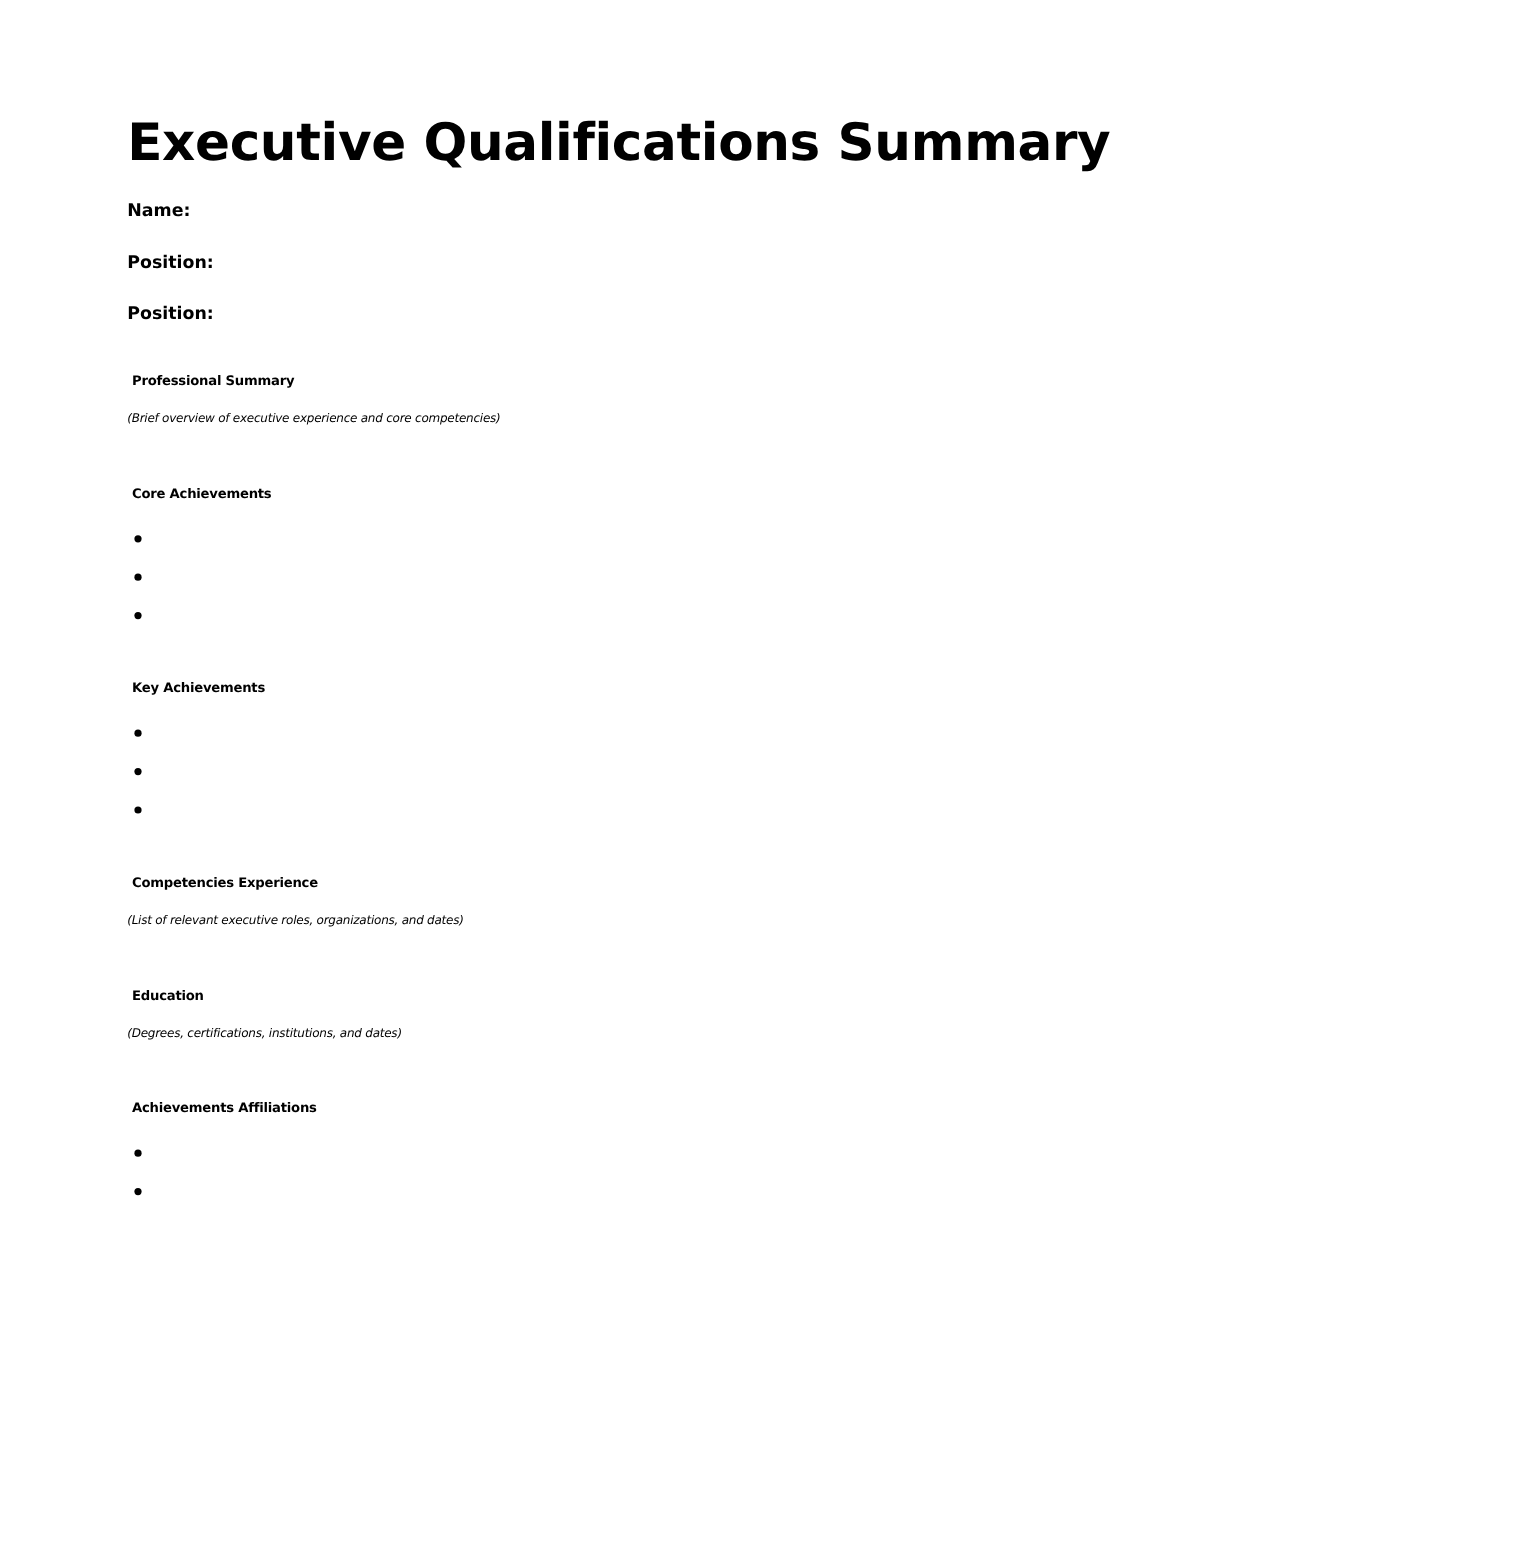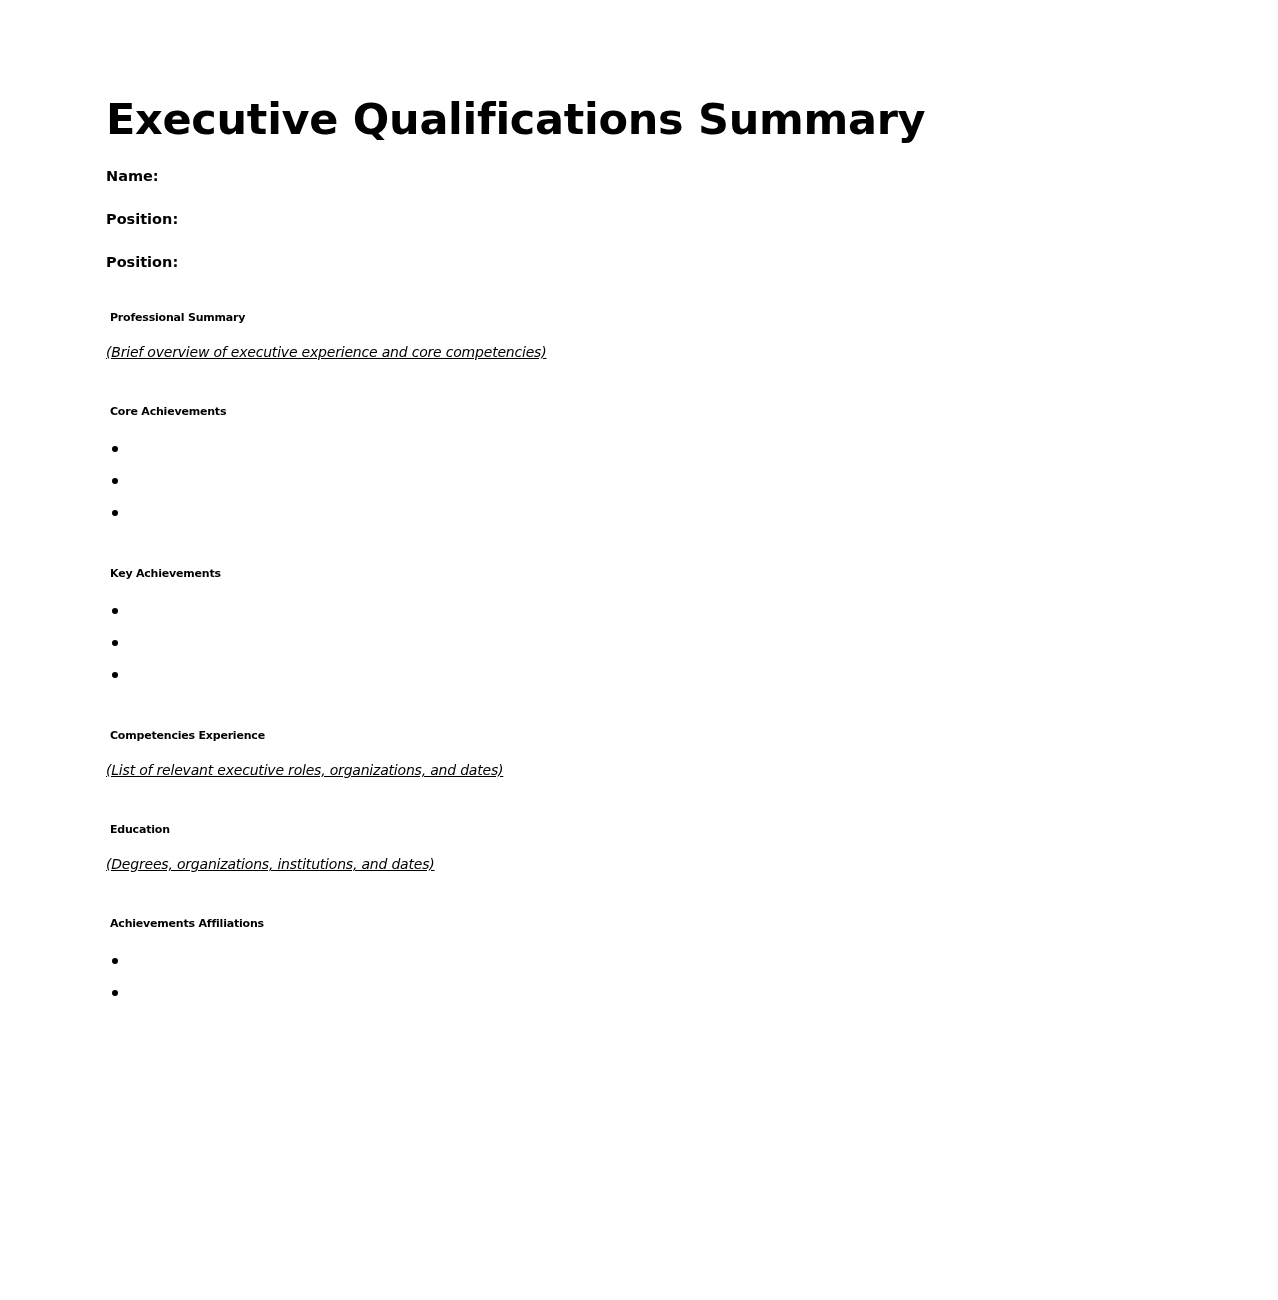--- a/index.html
+++ b/index.html
@@ -19,23 +19,22 @@
       position: absolute; left: 0; margin: 0;
       font-size: 14.5px; font-weight: bold; white-space: nowrap;
     }
     h2 {
       position: absolute; left: 0; margin: 4px;
       font-size: 11px; font-weight: bold; white-space: nowrap;
       letter-spacing: -0.2px;
     }
     .note {
       position: absolute; left: 0; margin: 0;
-      font-size: 14px; font-style: italic; white-space: nowrap;
+      font-size: 10px; font-style: italic; white-space: nowrap;
       letter-spacing: -0.2px;
-      text-decoration: underline;
     }
     .bullet {
       position: absolute; left: 6px;
       width: 6px; height: 6px; border-radius: 50%; background: #000;
     }
   </style>
 </head>
 <body>
 
 <div class="page">
@@ -59,20 +58,20 @@
   <div>
     <span class="bullet" style="top:608px"></span>
     <span class="bullet" style="top:640px"></span>
     <span class="bullet" style="top:672px"></span>
   </div>
 
   <h2 style="top:725px">Competencies Experience</h2>
   <p class="note" style="top:762px">(List of relevant executive roles, organizations, and dates)</p>
 
   <h2 style="top:819px">Education</h2>
-  <p class="note" style="top:856px">(Degrees, organizations, institutions, and dates)</p>
+  <p class="note" style="top:856px">(Degrees, certifications, institutions, and dates)</p>
 
   <h2 style="top:913px">Achievements Affiliations</h2>
   <div>
     <span class="bullet" style="top:958px"></span>
     <span class="bullet" style="top:990px"></span>
   </div>
 </div>
 
 </body></html>

